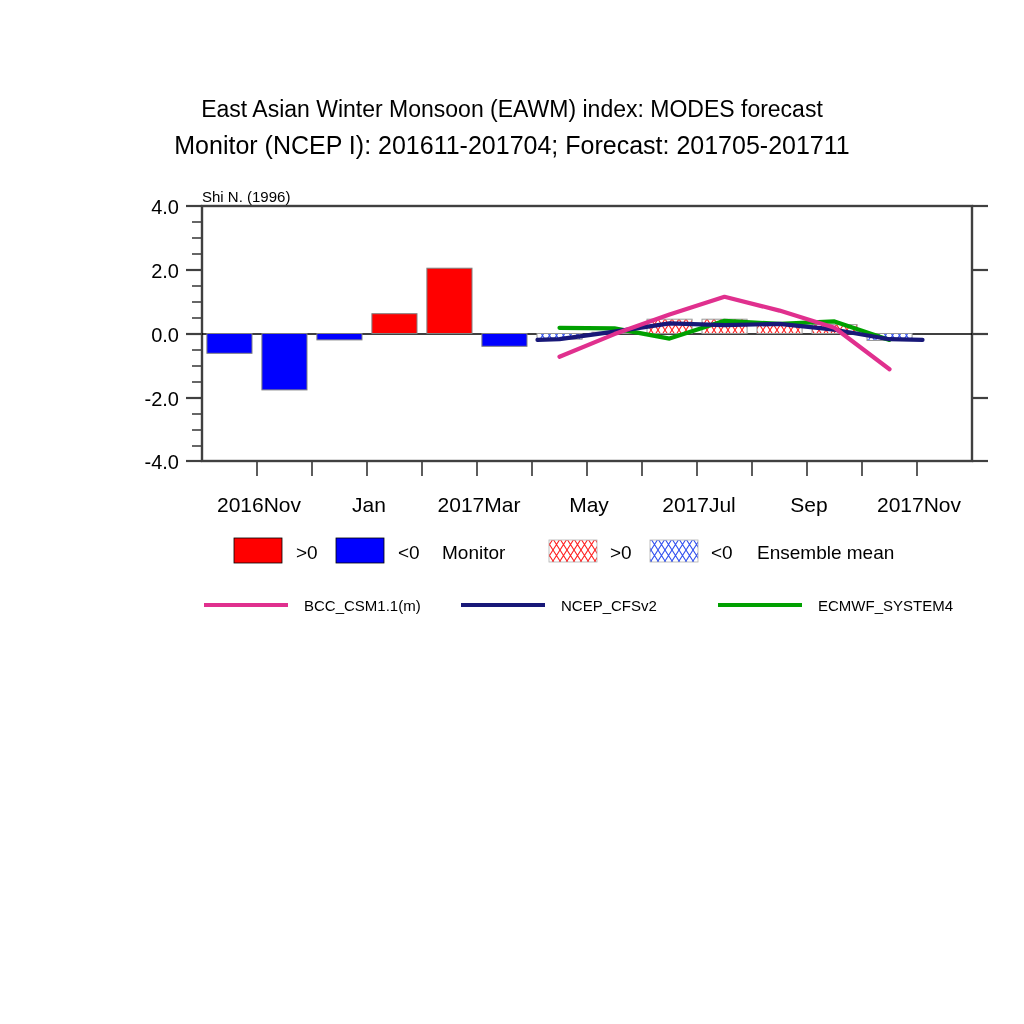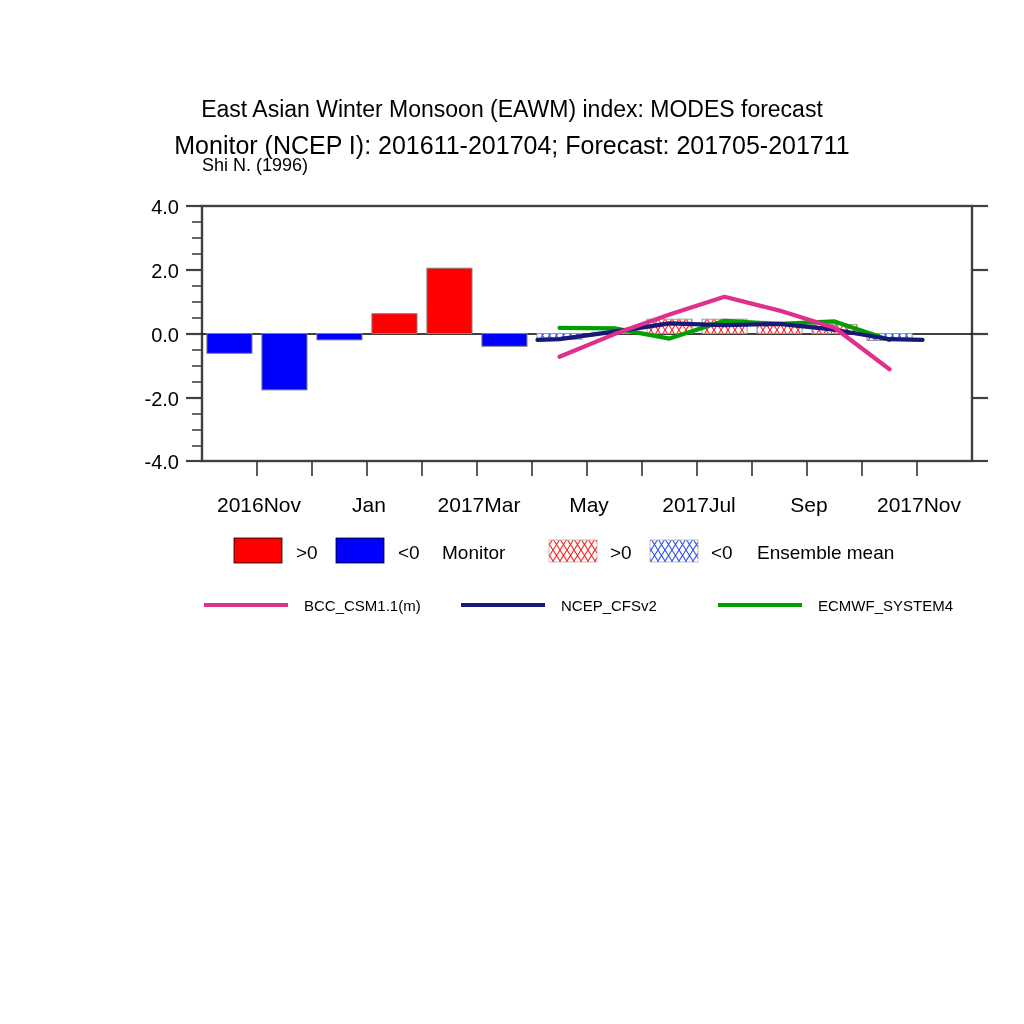--- a/index.html
+++ b/index.html
@@ -4,21 +4,21 @@
 <style>
   html,body{margin:0;padding:0;}
   body{
     width:1024px;height:1024px;background:#ffffff;
     font-family:"Liberation Sans", sans-serif;
     color:#000;overflow:hidden;position:relative;
   }
   #root{position:absolute;left:0;top:0;width:1024px;height:1024px;}
   .title-1{position:absolute;left:0;top:96px;width:1024px;text-align:center;font-size:23px;letter-spacing:0px;}
   .title-2{position:absolute;left:0;top:131px;width:1024px;text-align:center;font-size:25px;}
-  .title-3{position:absolute;left:202px;top:155px;font-size:18px;text-align:left;}
+  .title-3{position:absolute;left:202px;top:188px;font-size:15px;text-align:left;}
 
   .chart-svg{position:absolute;left:0;top:0;}
 
   .ytick-label{font-size:20px;text-anchor:end;}
   .xtick-label{font-size:21px;text-anchor:middle;}
   .legend-text{font-size:19px;}
   .legend-text-small{font-size:15px;}
 </style>
 </head>
 <body>

